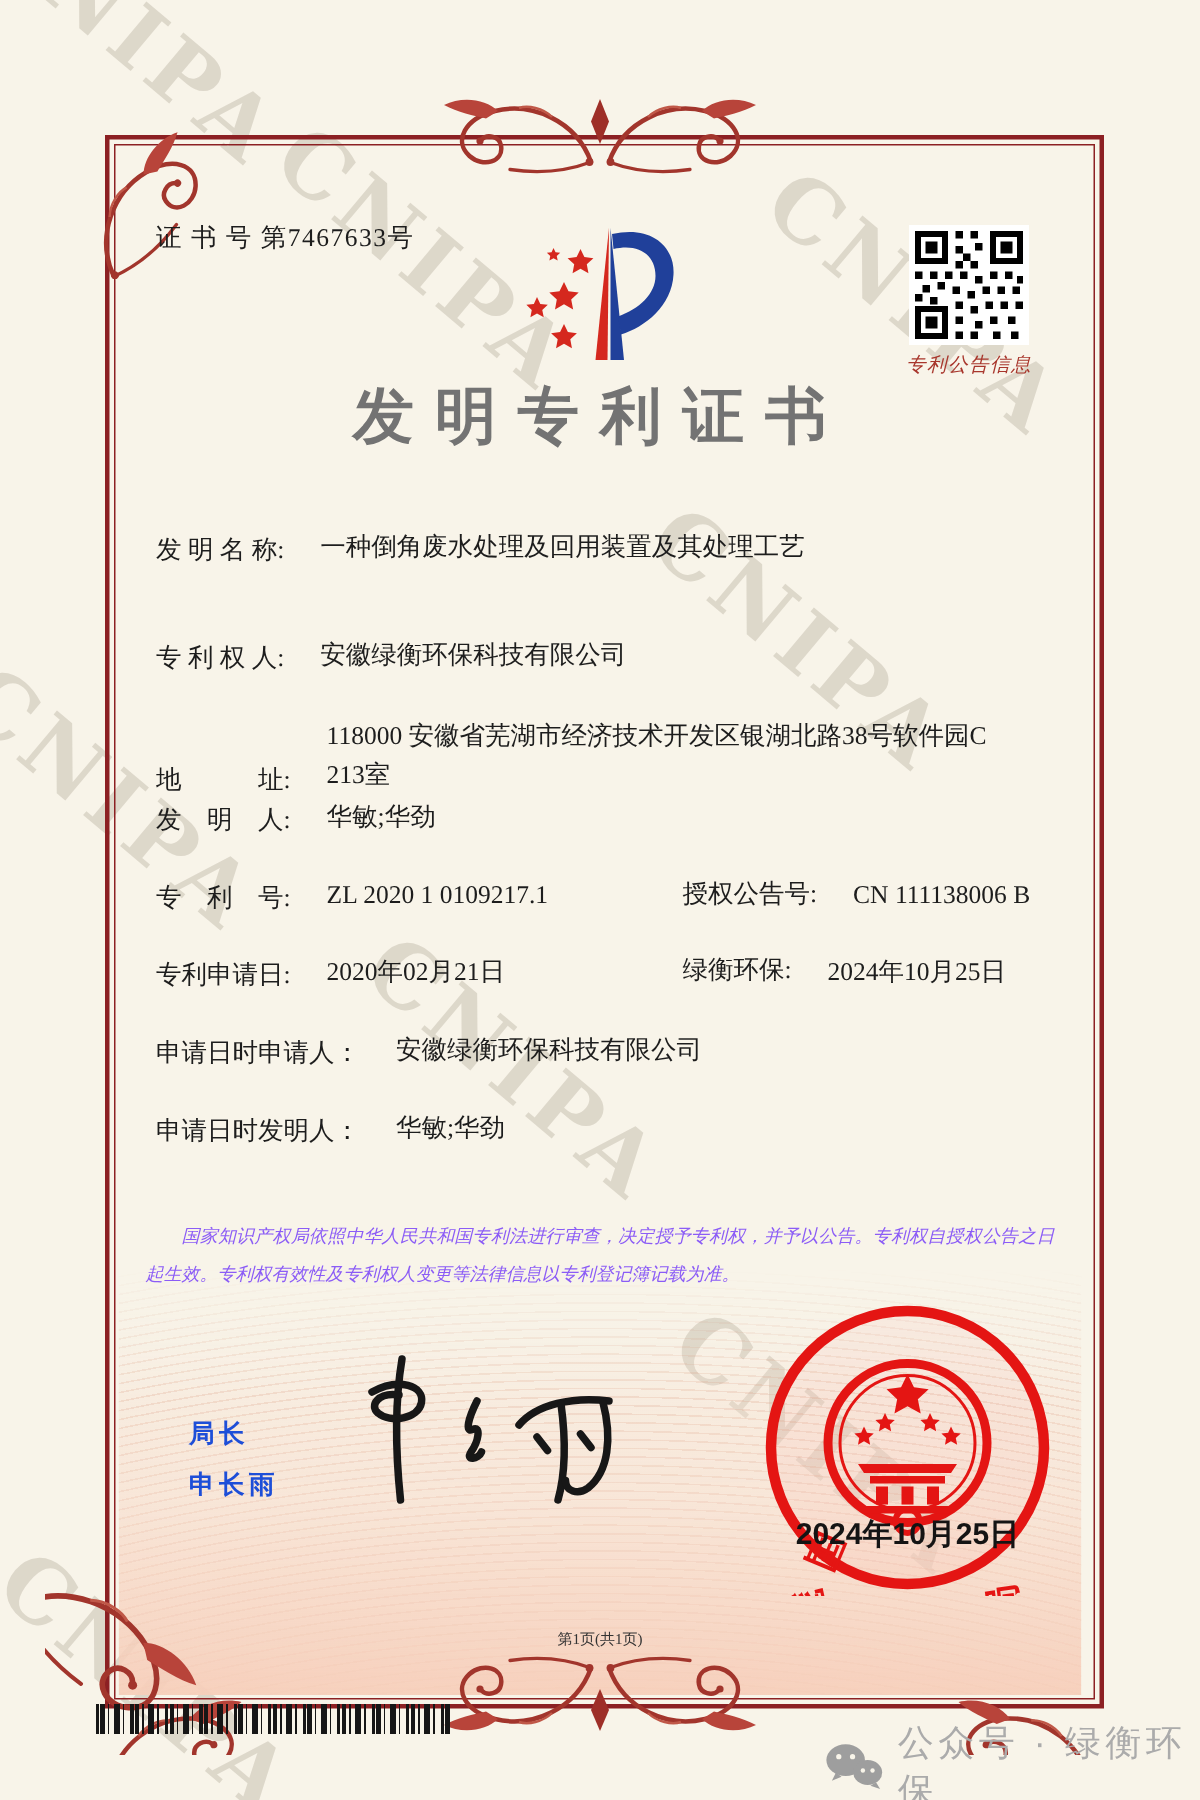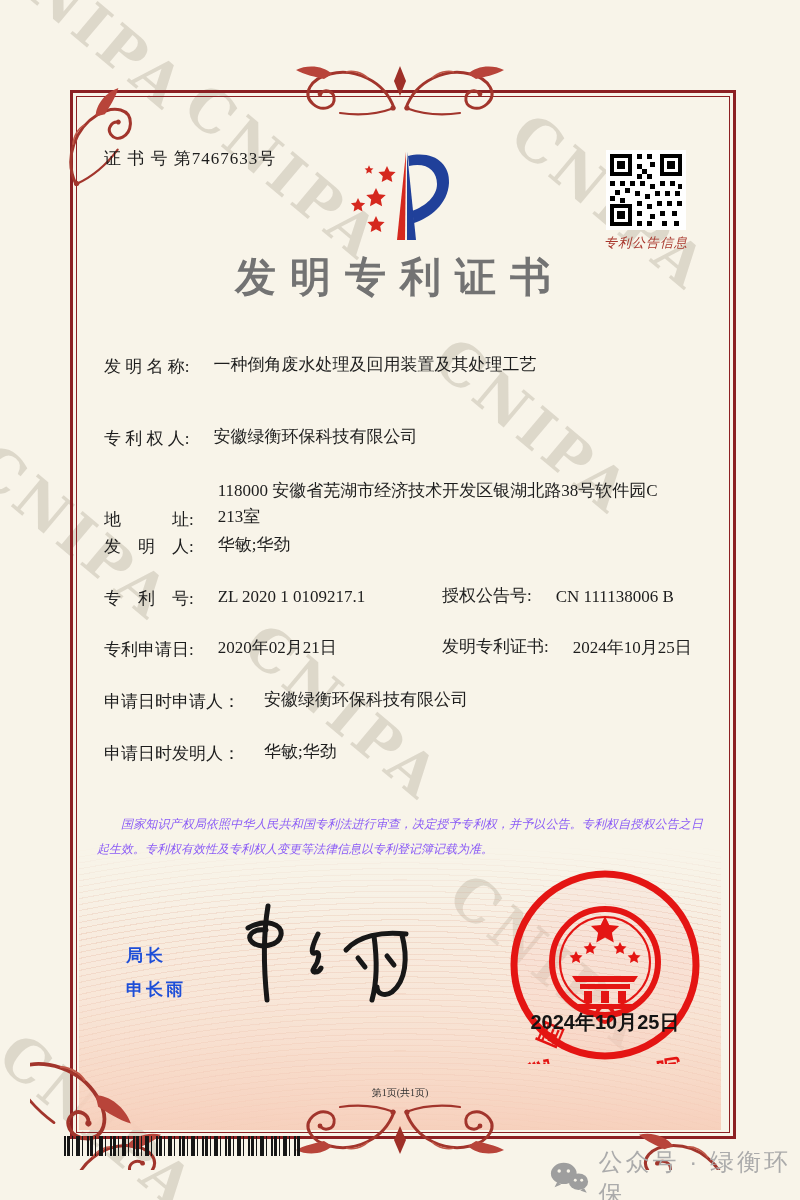--- a/index.html
+++ b/index.html
@@ -16,21 +16,21 @@
      -webkit-mask-image:linear-gradient(to bottom,transparent 0,#000 30%);
      mask-image:linear-gradient(to bottom,transparent 0,#000 30%);}
   .cert-no{position:absolute;left:104px;top:147px;font-size:17px;letter-spacing:1px;}
   .title{position:absolute;left:0;top:250px;width:100%;text-align:center;font-size:41px;
          font-weight:600;letter-spacing:14px;color:#737373;}
   .qr-label{position:absolute;left:594px;top:234px;width:104px;text-align:center;font-size:13px;
             font-style:italic;color:#a8362c;letter-spacing:1px;}
   .row{position:absolute;left:104px;display:flex;align-items:flex-end;font-size:17px;}
   .lbl{white-space:pre;flex:0 0 auto;}
   .val{margin-left:24px;white-space:pre-line;max-width:500px;line-height:1.55;}
-  .rcol{position:absolute;left:442px;display:flex;font-size:17px;}
+  .rcol{position:absolute;left:455px;display:flex;font-size:17px;}
   .statement{position:absolute;left:97px;top:812px;width:606px;font-size:12px;font-style:italic;
              line-height:2.05;text-indent:2em;text-align:justify;color:#8b5cf6;}
   .director{position:absolute;left:126px;font:700 17px "Liberation Sans",sans-serif;color:#1d4ed8;letter-spacing:3px;}
   .pageinfo{position:absolute;left:0;top:1086px;width:100%;text-align:center;font-size:10px;color:#333;}
   .barcode{position:absolute;left:64px;top:1136px;width:238px;height:20px;
      background:repeating-linear-gradient(90deg,#161616 0 2px,transparent 2px 3px,#161616 3px 6px,
      transparent 6px 8px,#161616 8px 9px,transparent 9px 12px,#161616 12px 16px,transparent 16px 18px,
      #161616 18px 19px,transparent 19px 23px);}
   .wechat{position:absolute;left:550px;top:1146px;display:flex;align-items:center;gap:10px;}
   .wechat-label{font:400 24px "Liberation Sans",sans-serif;color:#ababab;letter-spacing:3px;}
@@ -155,21 +155,21 @@
   </div>
   <div class="rcol" style="top:584px">
     <span class="lbl">授权公告号:</span>
     <span class="val">CN 111138006 B</span>
   </div>
   <div class="row" style="top:635px">
     <span class="lbl">专利申请日:</span>
     <span class="val">2020年02月21日</span>
   </div>
   <div class="rcol" style="top:635px">
-    <span class="lbl">发明专利证书:</span>
+    <span class="lbl">绿衡环保:</span>
     <span class="val">2024年10月25日</span>
   </div>
   <div class="row" style="top:687px">
     <span class="lbl">申请日时申请人：</span>
     <span class="val">安徽绿衡环保科技有限公司</span>
   </div>
   <div class="row" style="top:739px">
     <span class="lbl">申请日时发明人：</span>
     <span class="val">华敏;华劲</span>
   </div>

